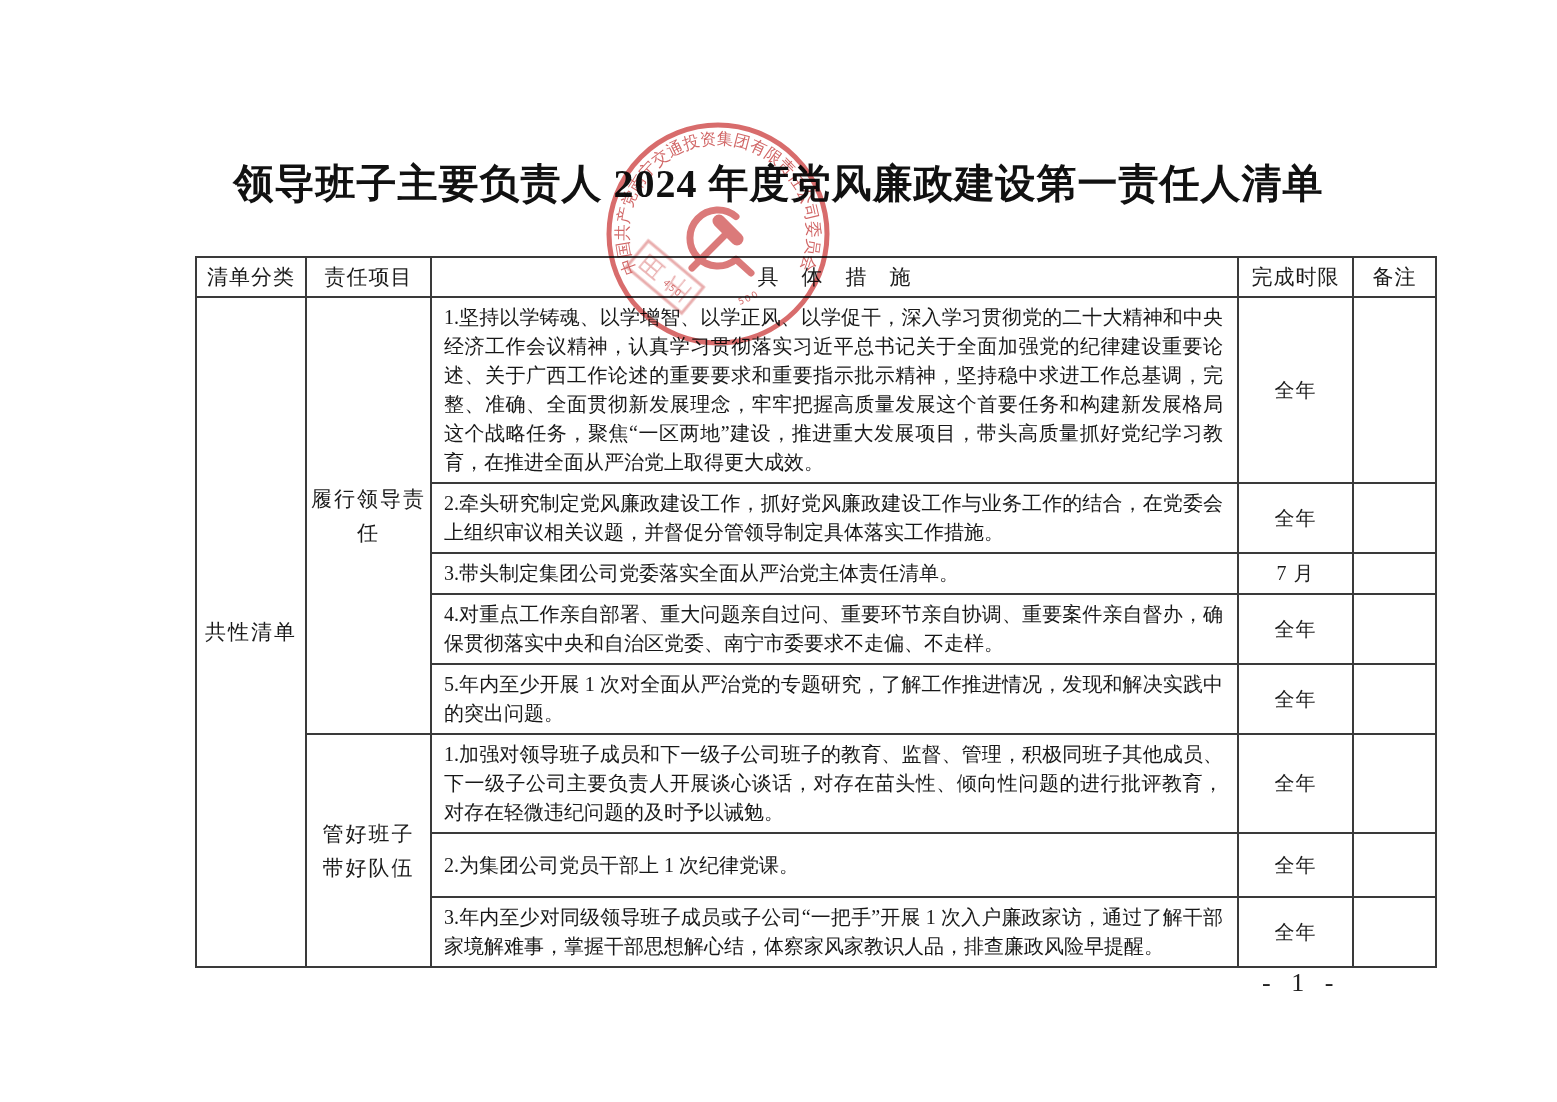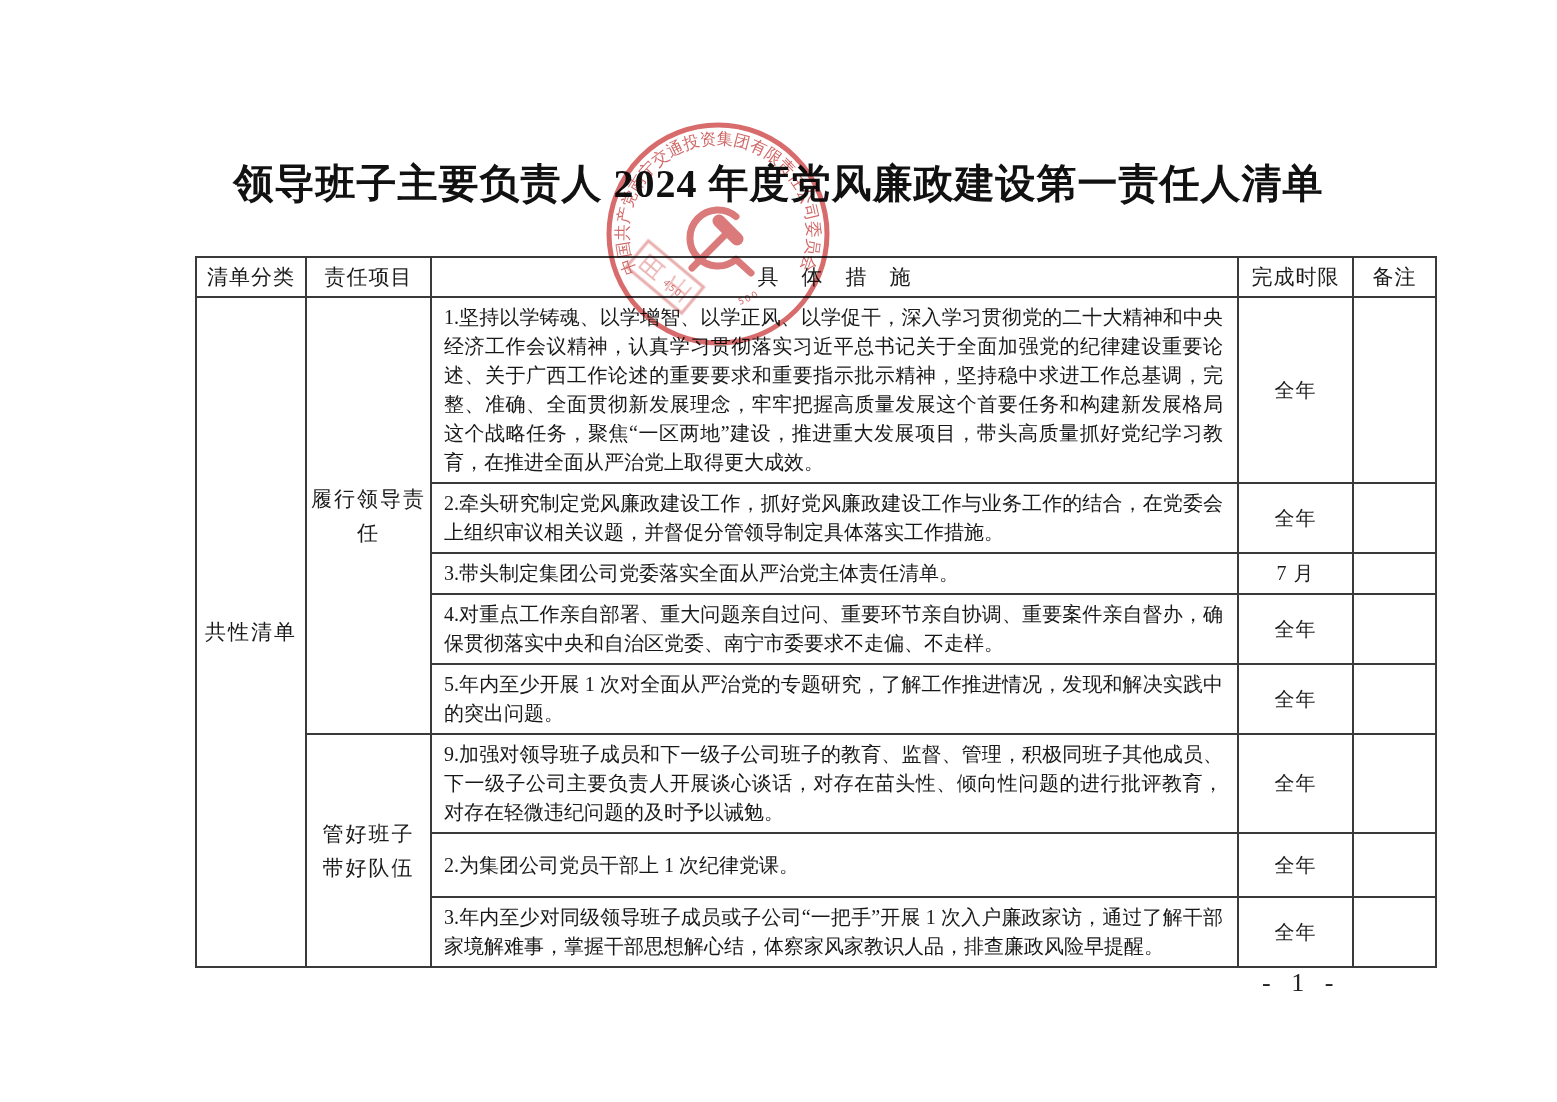--- a/index.html
+++ b/index.html
@@ -102,21 +102,21 @@
     <tr class="r5">
       <td class="measure">5.年内至少开展 1 次对全面从严治党的专题研究，了解工作推进情况，发现和解决实践中的突出问题。</td>
       <td class="deadline">全年</td>
       <td class="note"></td>
     </tr>
     <tr class="r6">
       <td class="proj" rowspan="3">
         <span class="pline">管好班子</span>
         <span class="pline">带好队伍</span>
       </td>
-      <td class="measure">9.加强对领导班子成员和下一级子公司班子的教育、监督、管理，积极同班子其他成员、下一级子公司主要负责人开展谈心谈话，对存在苗头性、倾向性问题的进行批评教育，对存在轻微违纪问题的及时予以诫勉。</td>
+      <td class="measure">1.加强对领导班子成员和下一级子公司班子的教育、监督、管理，积极同班子其他成员、下一级子公司主要负责人开展谈心谈话，对存在苗头性、倾向性问题的进行批评教育，对存在轻微违纪问题的及时予以诫勉。</td>
       <td class="deadline">全年</td>
       <td class="note"></td>
     </tr>
     <tr class="r7">
       <td class="measure">2.为集团公司党员干部上 1 次纪律党课。</td>
       <td class="deadline">全年</td>
       <td class="note"></td>
     </tr>
     <tr class="r8">
       <td class="measure">3.年内至少对同级领导班子成员或子公司“一把手”开展 1 次入户廉政家访，通过了解干部家境解难事，掌握干部思想解心结，体察家风家教识人品，排查廉政风险早提醒。</td>

